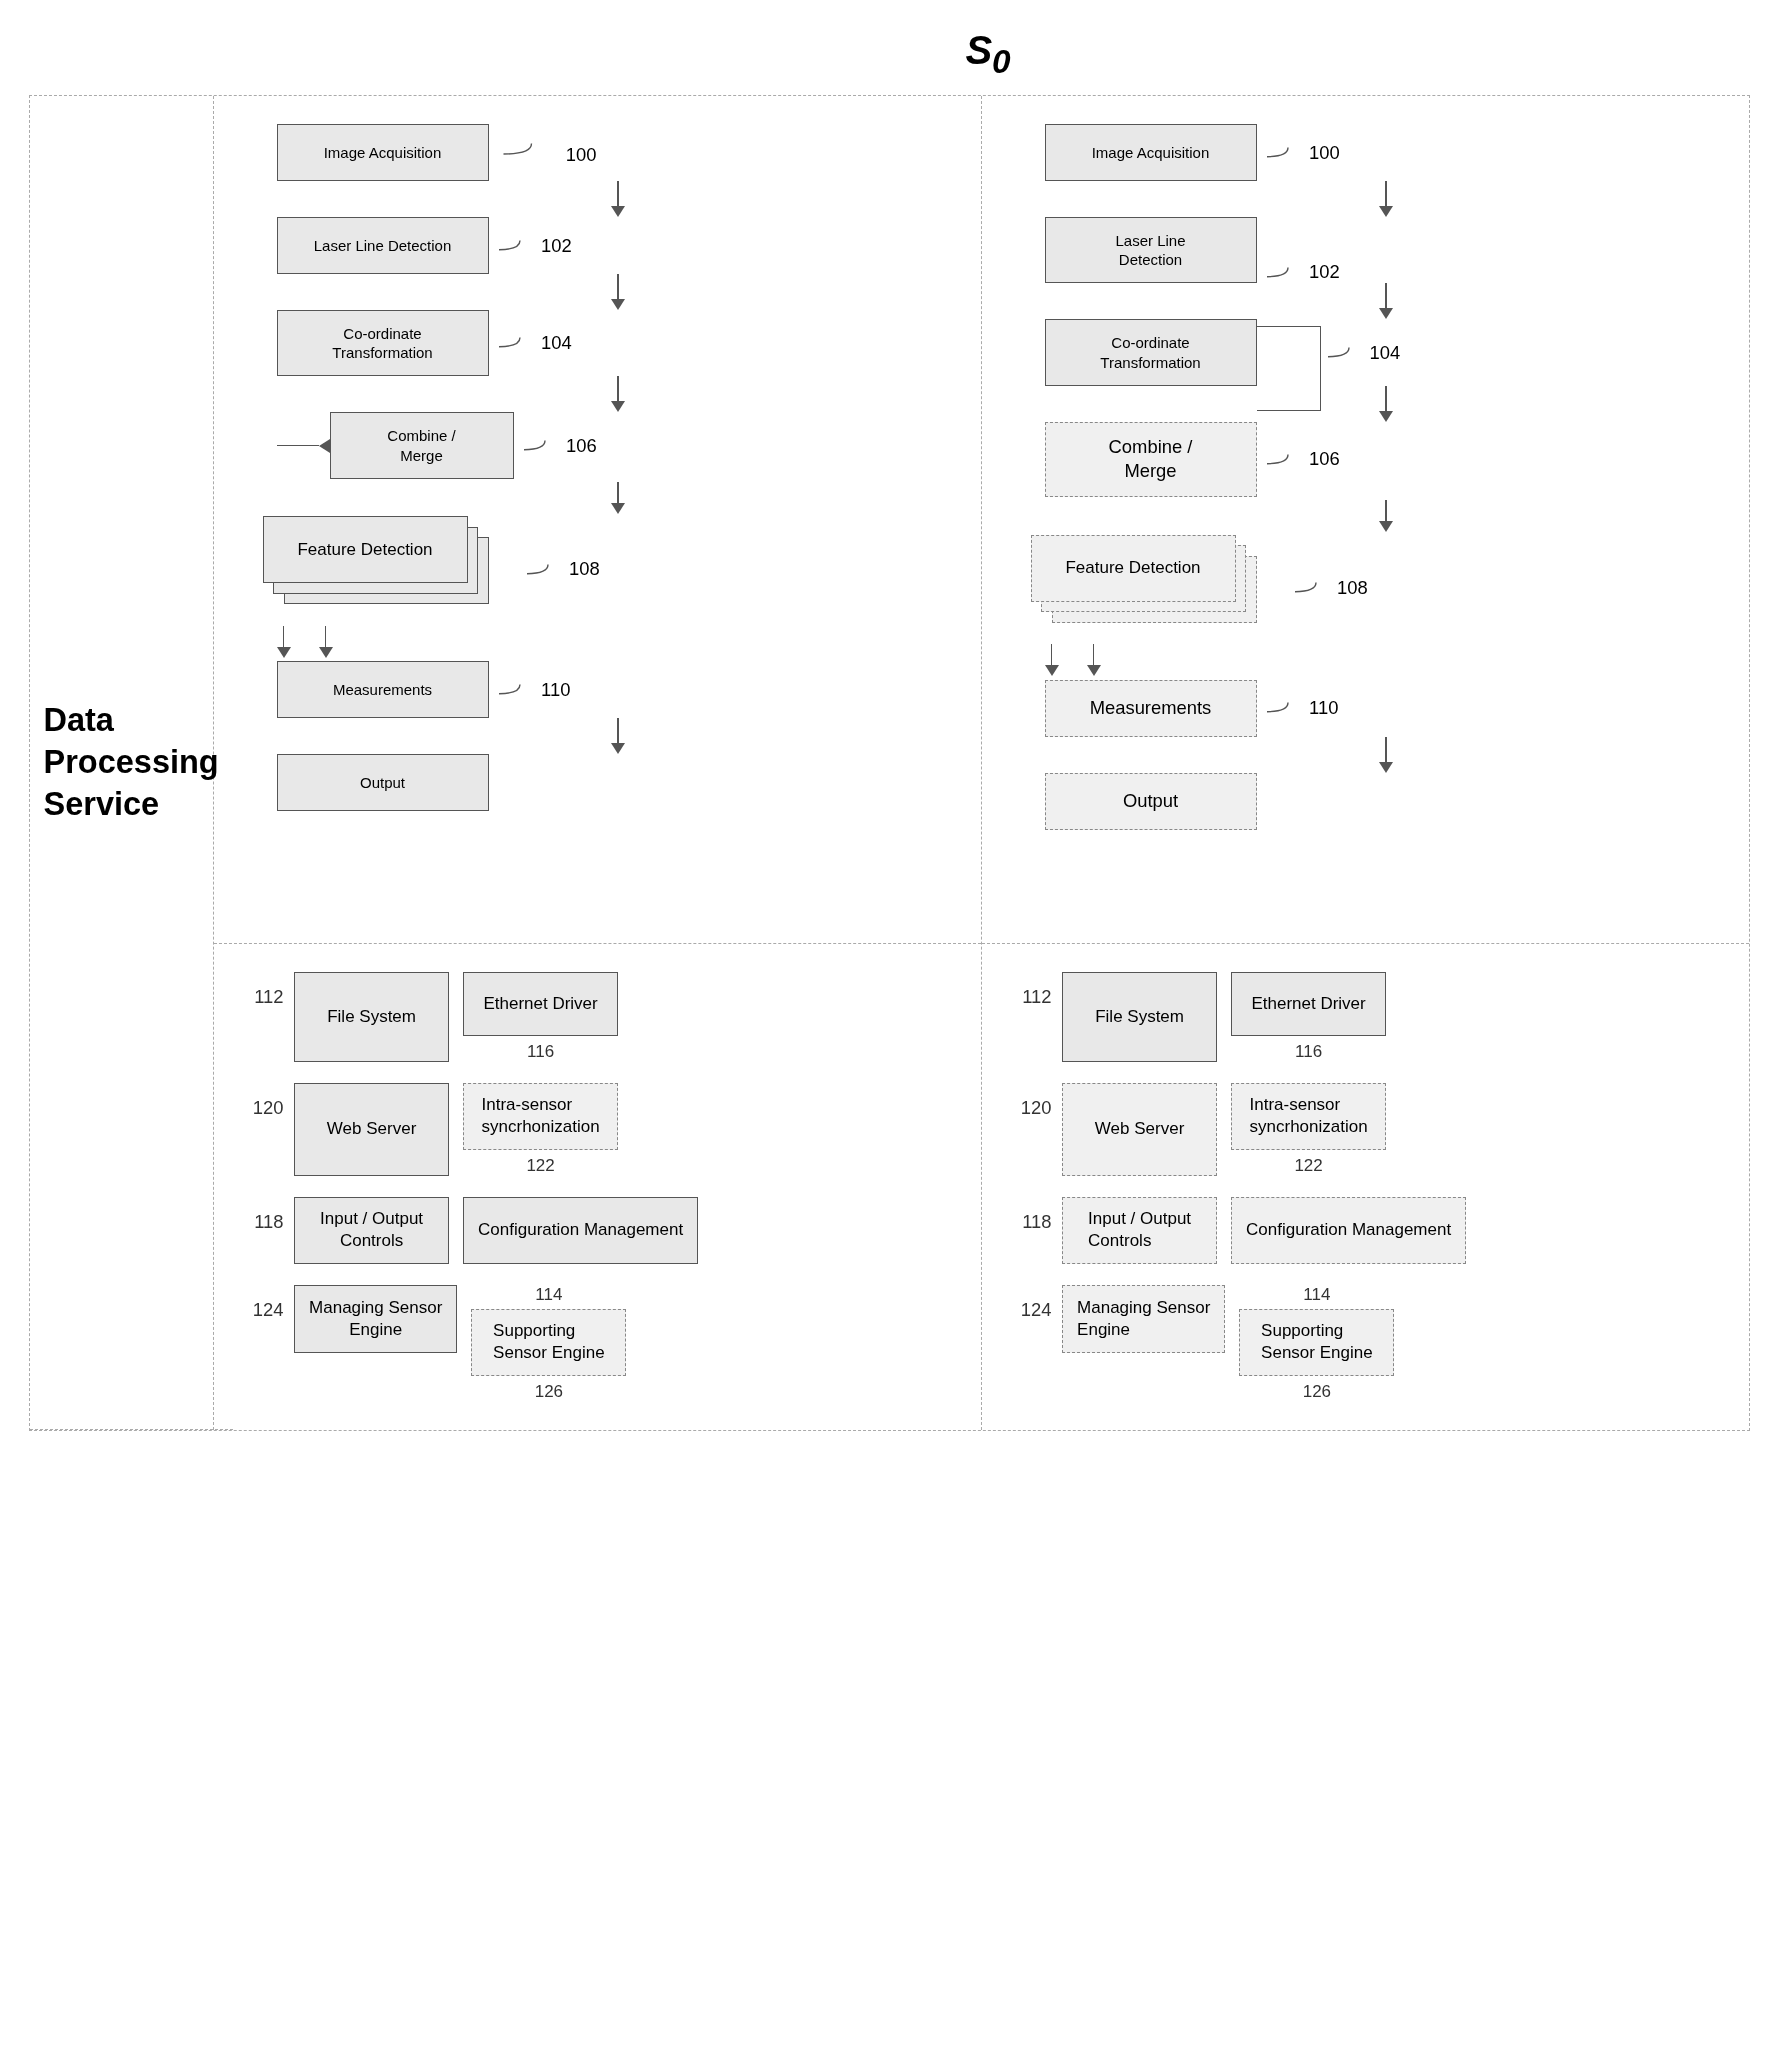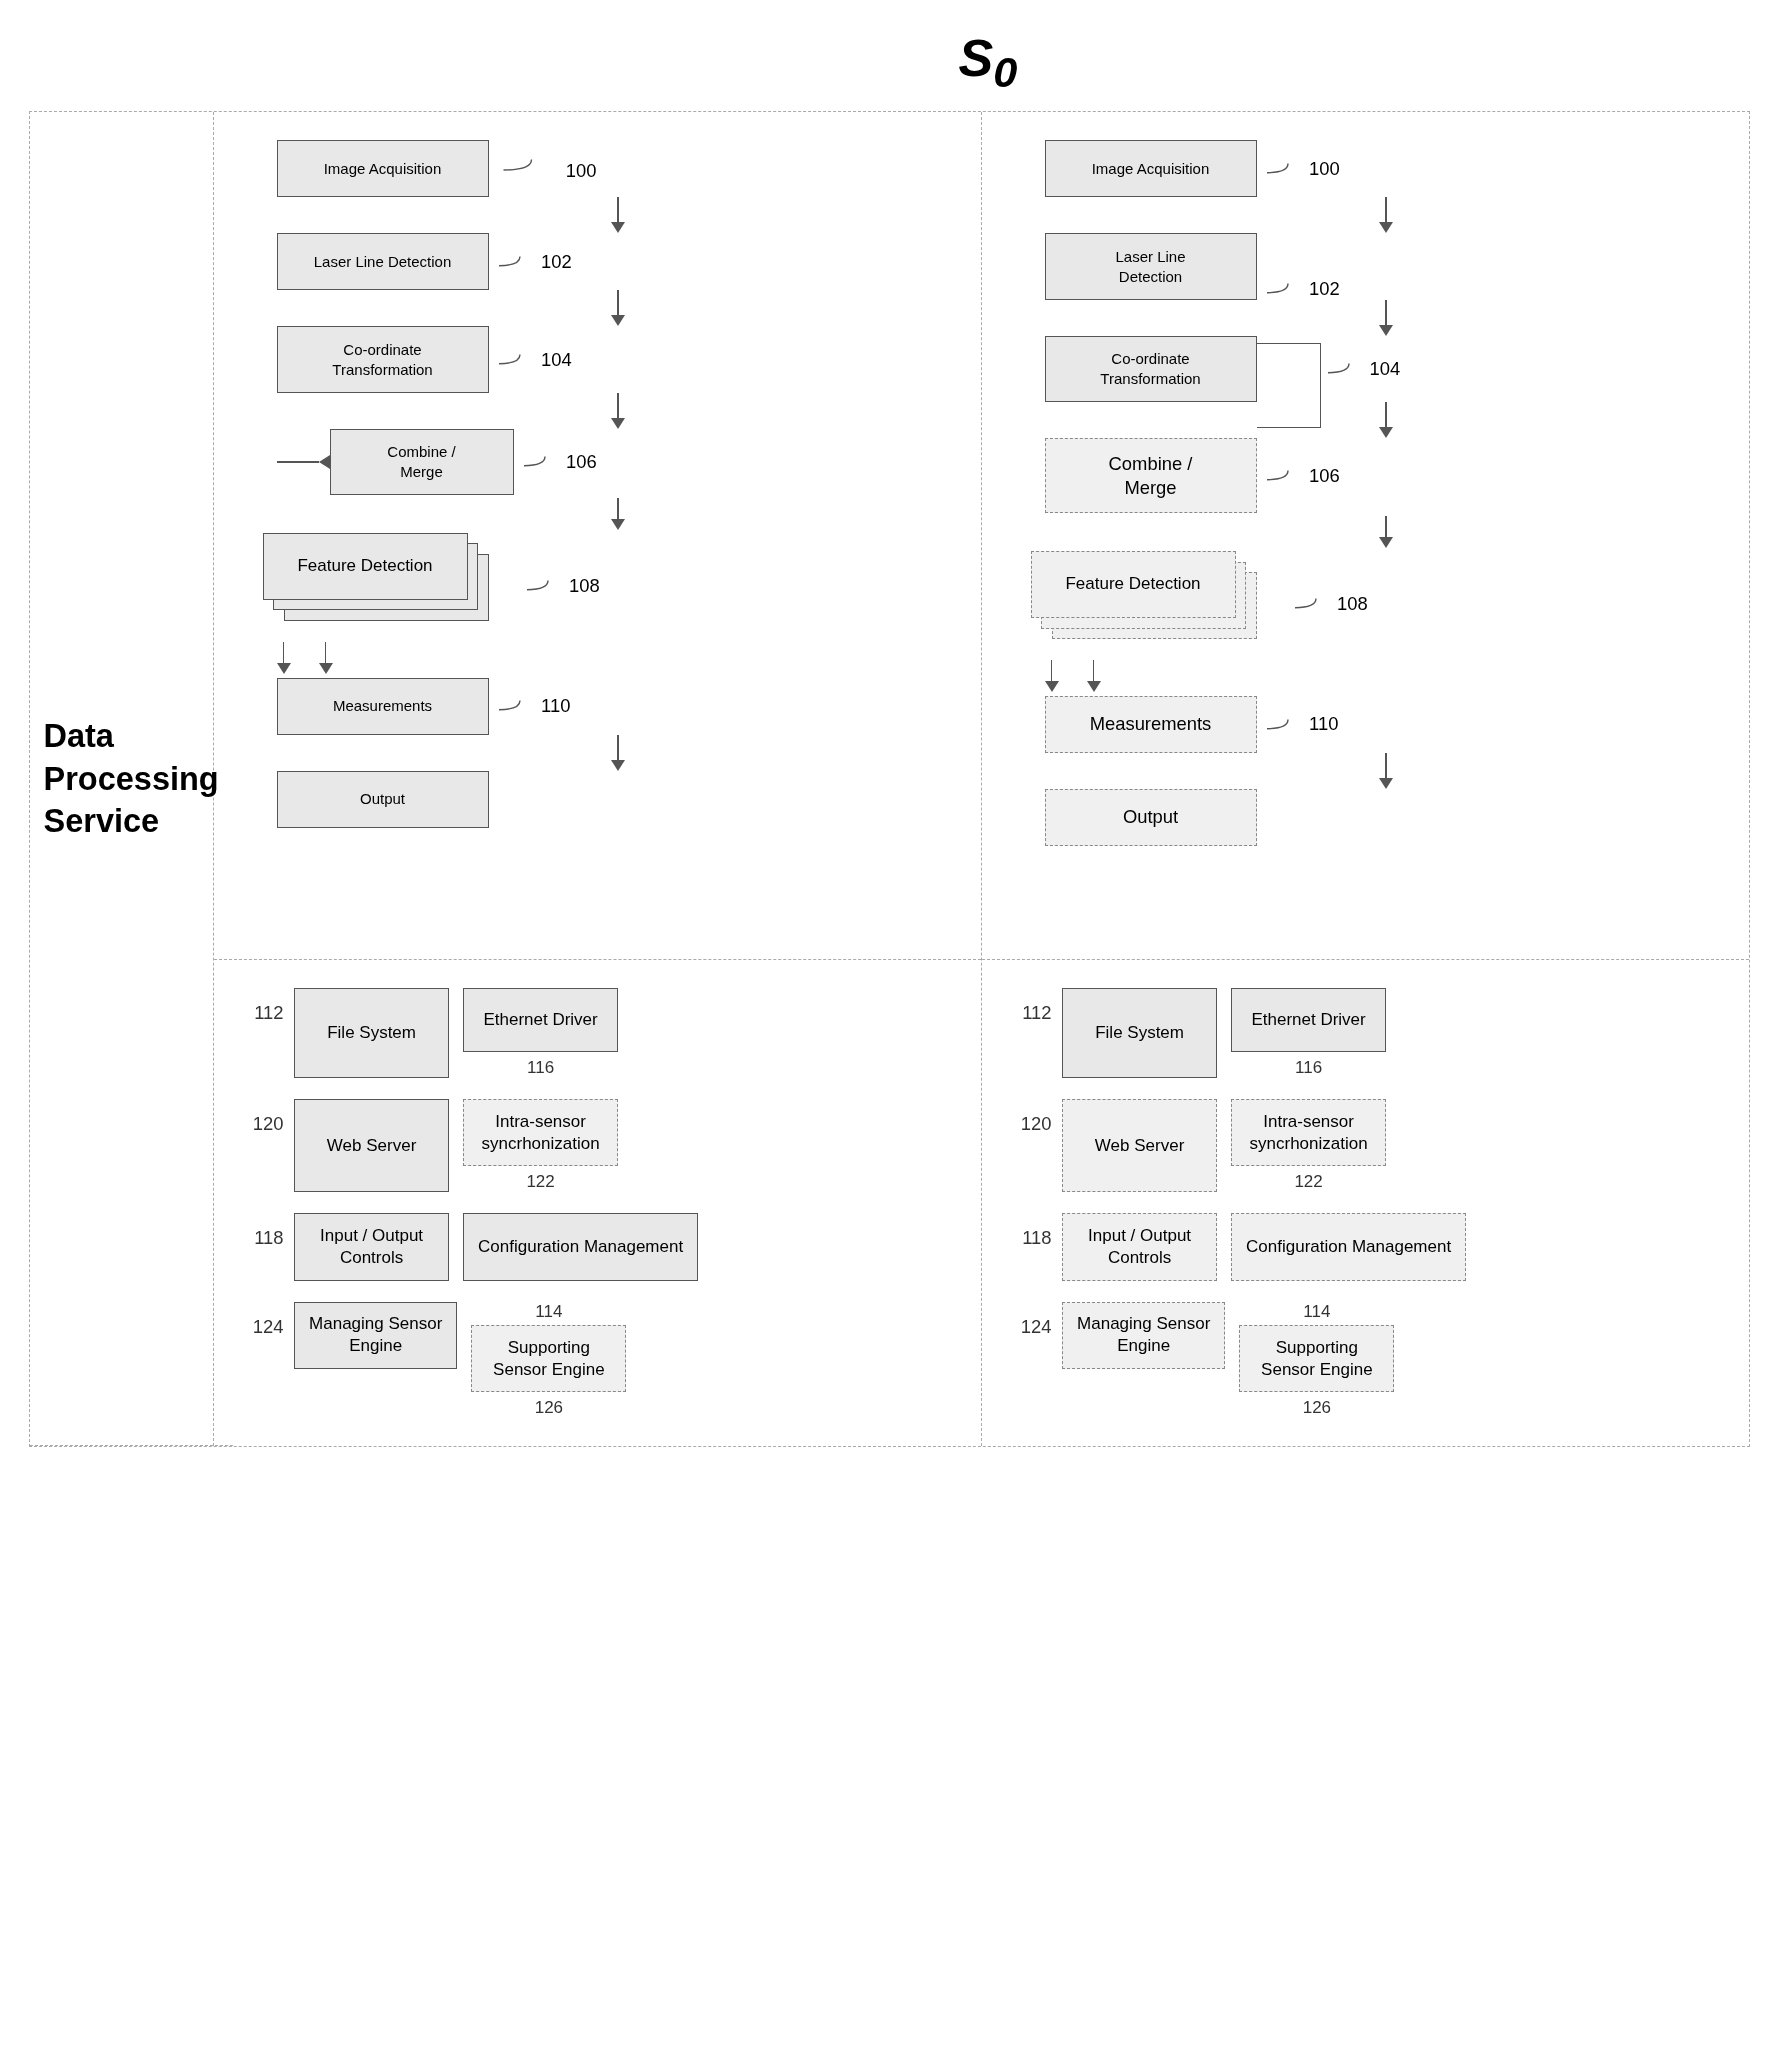--- a/index.html
+++ b/index.html
@@ -51,21 +51,20 @@
       display: flex;
       align-items: center;
       justify-content: center;
       line-height: 1.3;
     }
 
     .small-box-dashed {
       background: #f0f0f0;
       border: 1.4px dashed #888;
       padding: 10.6px 14px;
-      text-align: center;
       font-size: 17px;
       min-width: 155px;
       min-height: 64px;
       display: flex;
       align-items: center;
       justify-content: center;
       line-height: 1.3;
     }
 
     
@@ -82,21 +81,21 @@
     }
 
     .spacer-left {
       width: 198px;
       flex-shrink: 0;
     }
 
     .col-header {
       flex: 1;
       text-align: center;
-      font-size: 52px;
+      font-size: 40px;
       font-weight: bold;
       font-style: italic;
       padding-bottom: 7px;
     }
 
     
     .content-area {
       display: flex;
       border: 1.4px dashed #aaa;
       width: 100%;

